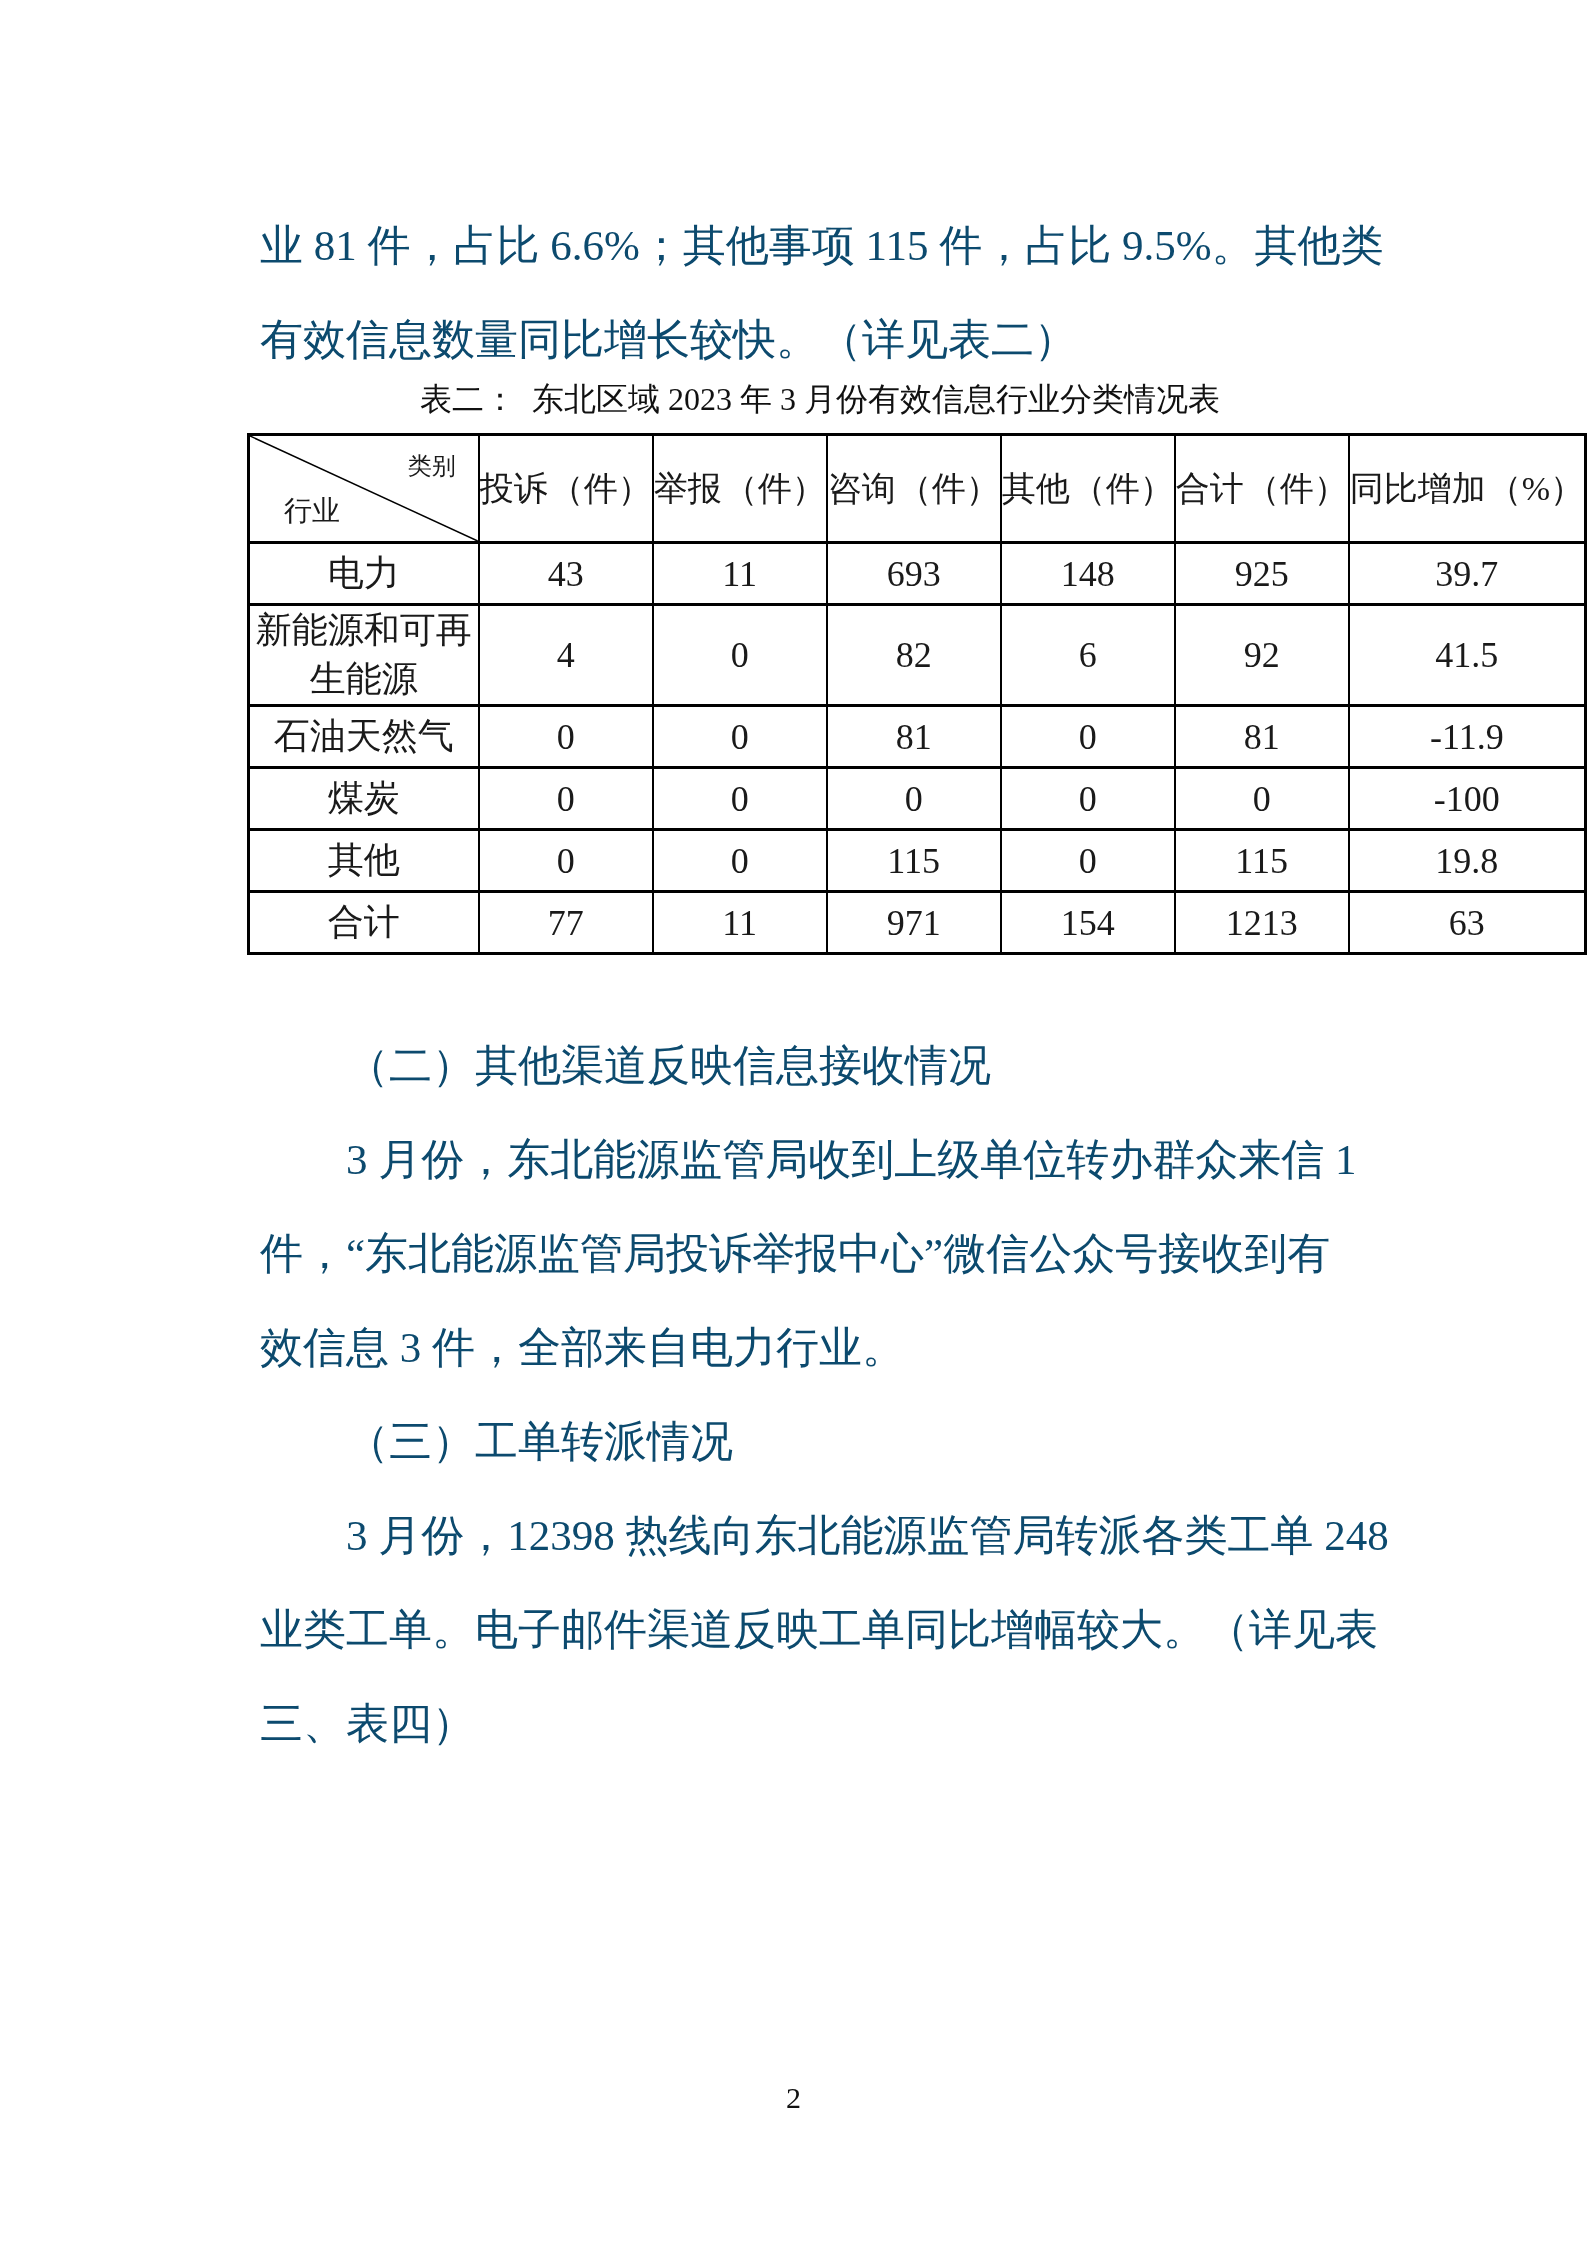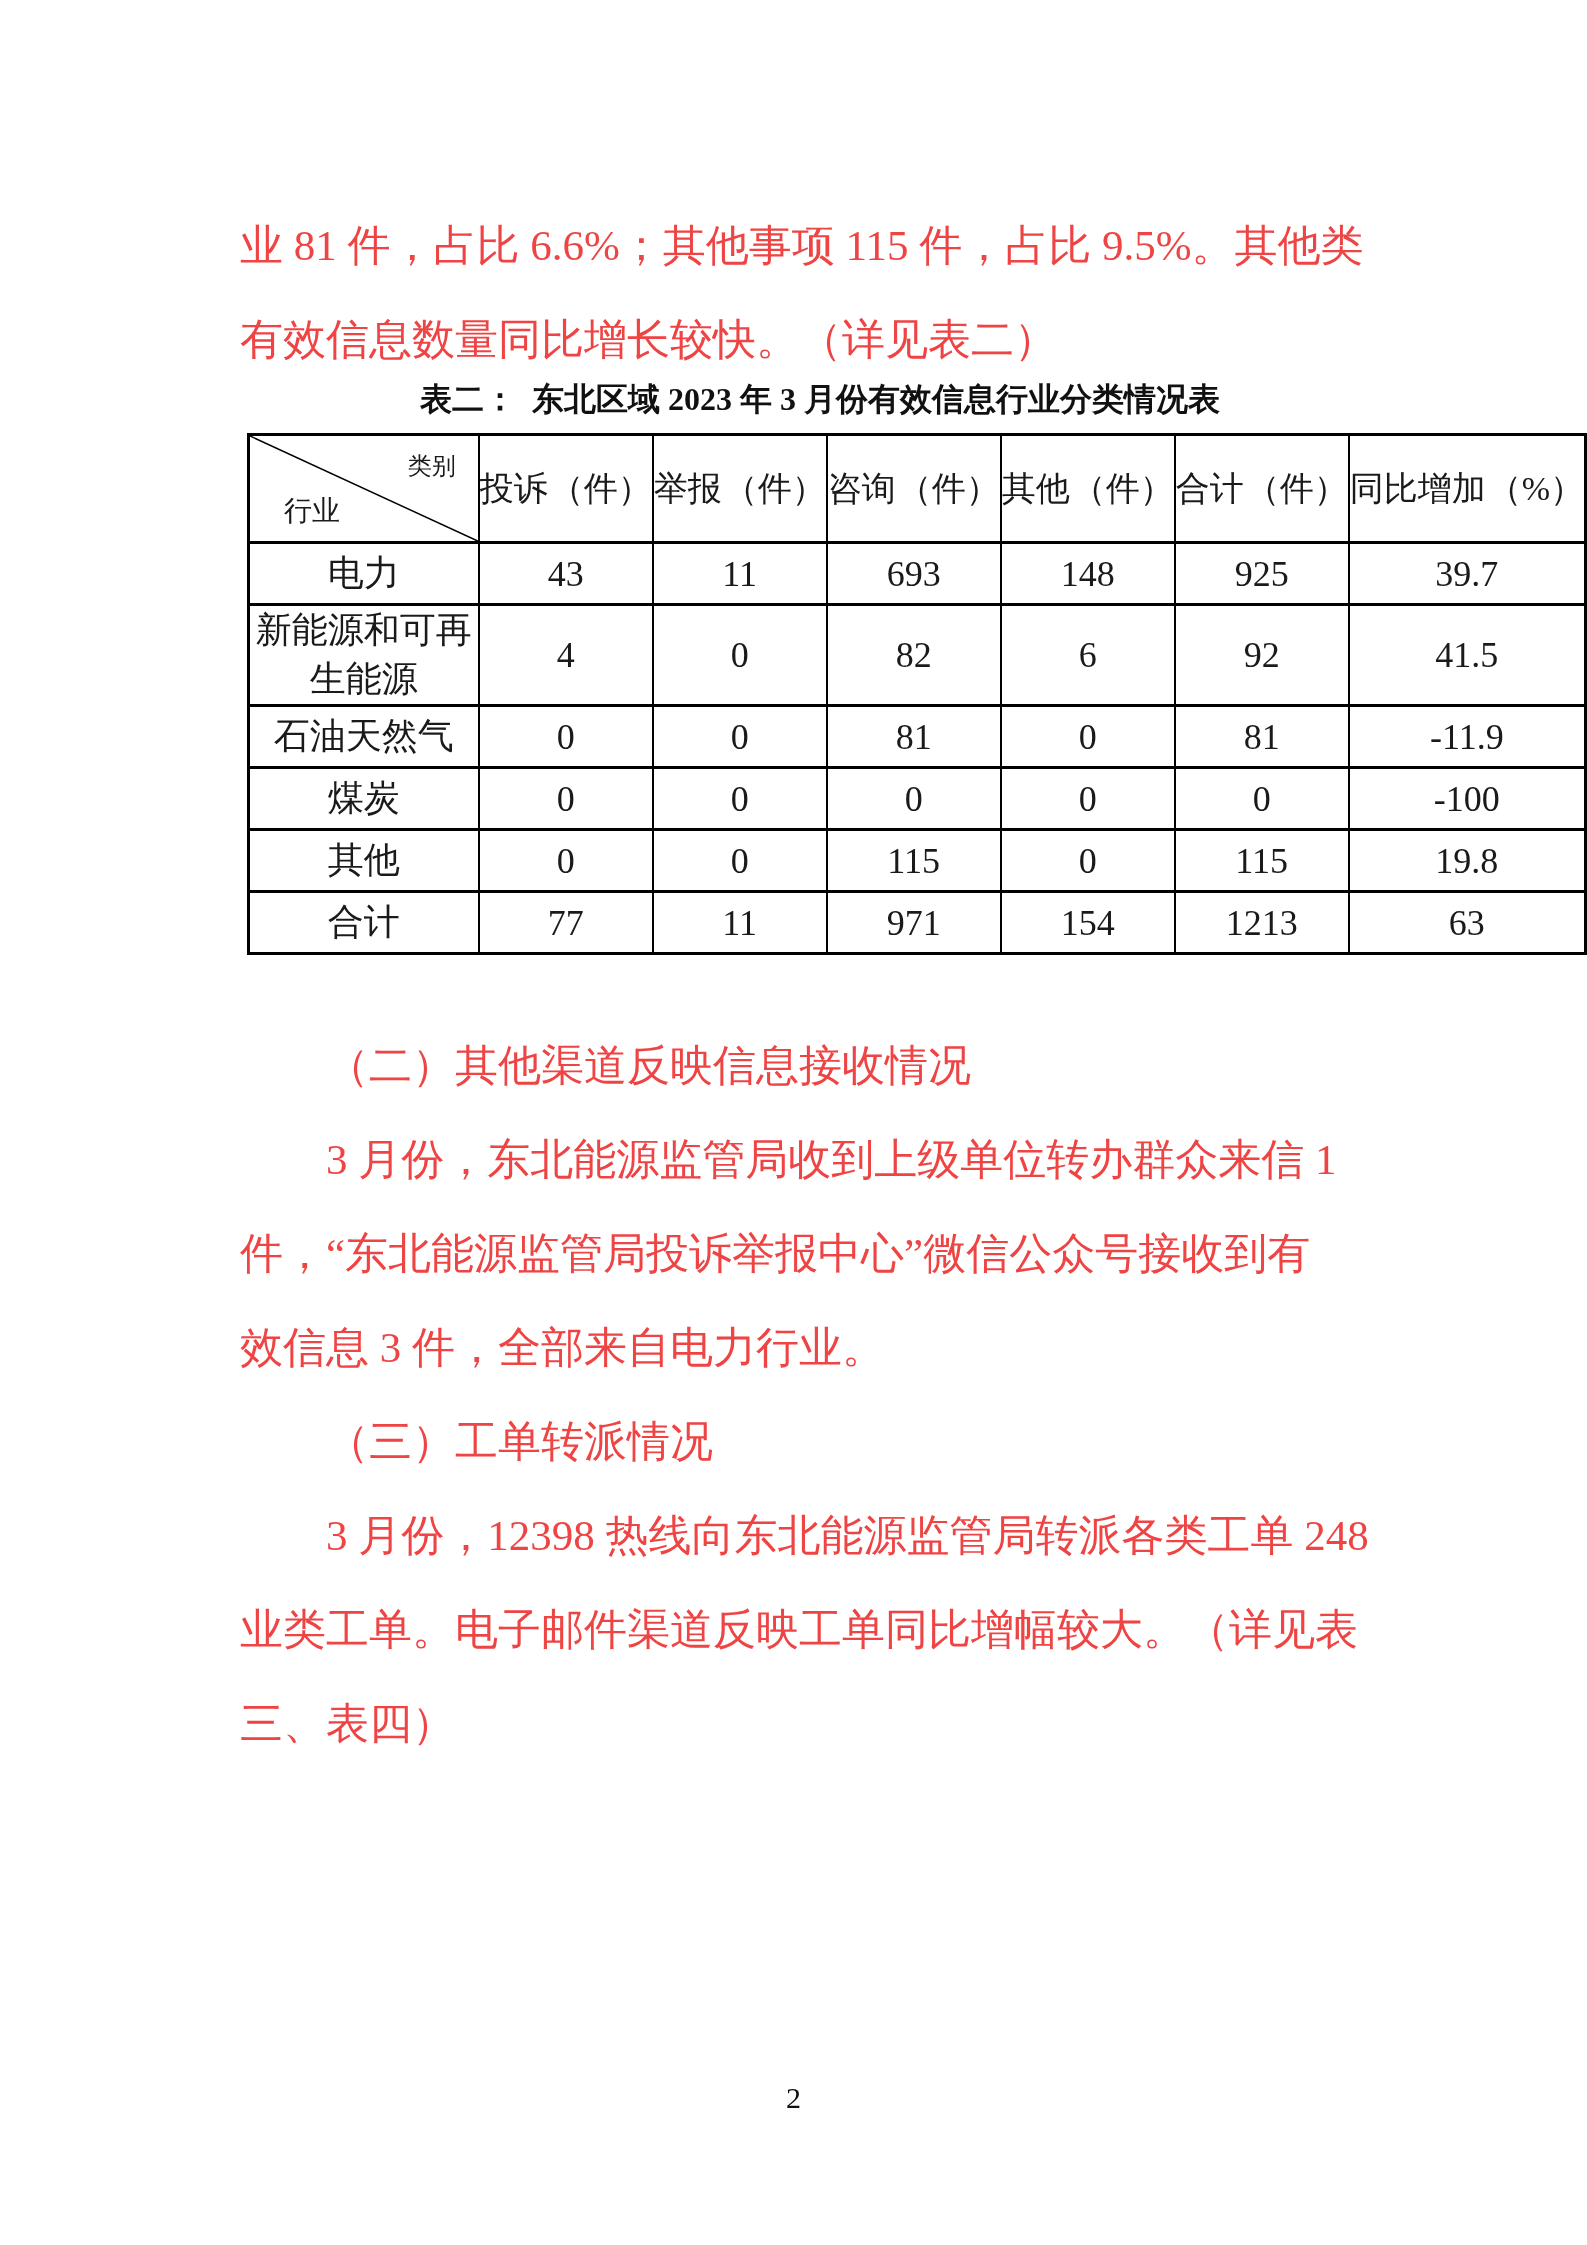--- a/index.html
+++ b/index.html
@@ -9,42 +9,42 @@
     width: 1587px;
     height: 2245px;
     background: #ffffff;
     color: #000000;
     font-family: "Liberation Serif", "DejaVu Serif", serif;
     overflow: hidden;
     margin: 0 auto;
   }
   .bodyblock {
     position: absolute;
-    left: 240px;
+    left: 260px;
     width: 1134px;
     font-size: 43px;
-    color: #ef4444;
+    color: #0c4a6e;
   }
   .line {
     height: 94px;
     line-height: 94px;
     white-space: pre;
   }
   .indent { padding-left: 86px; }
   #para1 { top: 199px; }
   #caption {
     position: absolute;
     left: 247px;
     top: 368px;
     width: 1146px;
     height: 62px;
     line-height: 62px;
     text-align: center;
     font-size: 32px;
-    font-weight: bold;
+    font-weight: normal;
     white-space: pre;
     color: #111;
   }
   #tablewrap { position: absolute; left: 247px; top: 433px; }
   table.info {
     border-collapse: collapse;
     table-layout: fixed;
     border: 3px solid #000;
     font-size: 36px;
     color: #1a1a1a;

